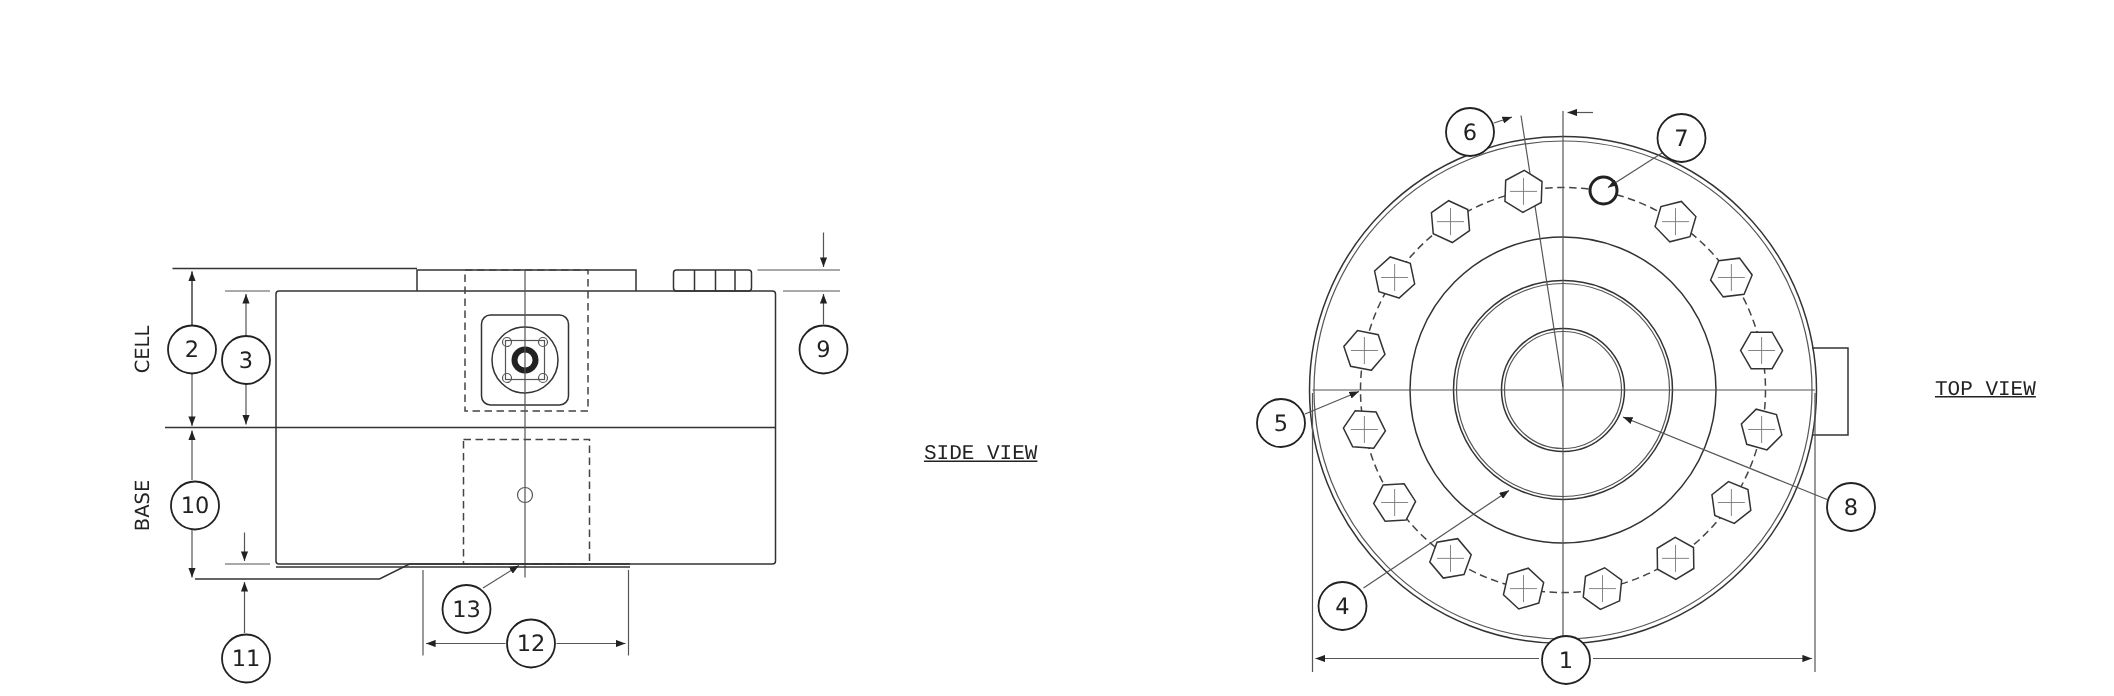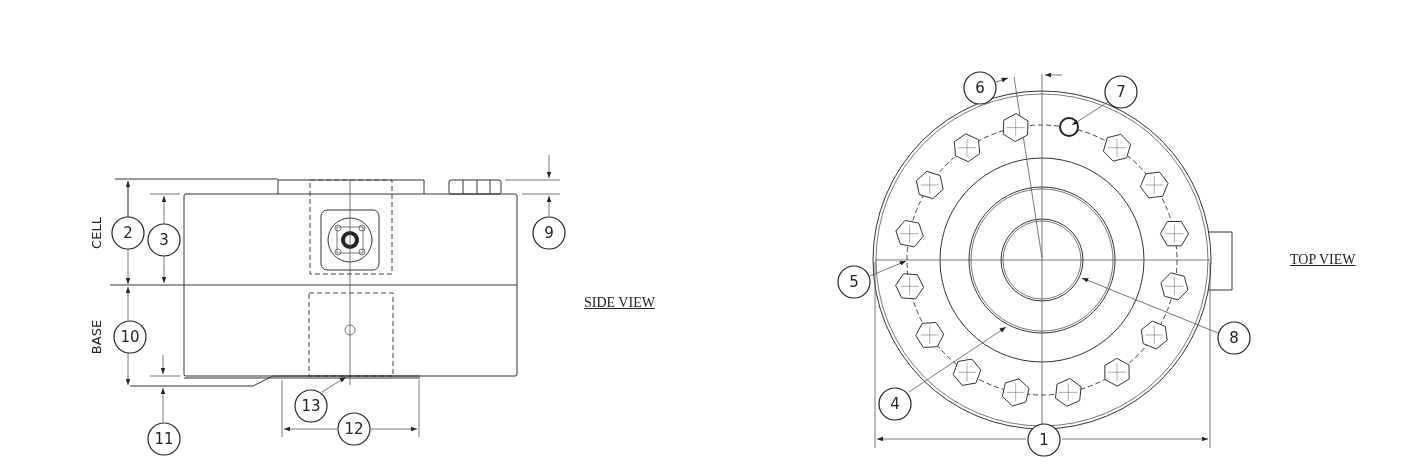--- a/index.html
+++ b/index.html
@@ -4,21 +4,21 @@
 <style>
   html, body { margin:0; padding:0; background:#ffffff; }
   body { width:1409px; height:464px; position:relative; overflow:hidden; font-family:"Liberation Sans", sans-serif; }
   svg { position:absolute; left:0; top:0; }
   .ln { stroke:#333; stroke-width:1; fill:none; }
   .thin { stroke:#555; stroke-width:0.8; fill:none; }
   .dash { stroke:#444; stroke-width:1; fill:none; stroke-dasharray:5 3; }
   .bubble { fill:#fff; stroke:#222; stroke-width:1.2; }
   .btxt { font-family:"DejaVu Sans", sans-serif; font-size:15px; fill:#222; text-anchor:middle; dominant-baseline:central; }
   .vtxt { font-family:"DejaVu Sans", sans-serif; font-size:13px; fill:#222; text-anchor:middle; dominant-baseline:central; }
-  .view-label { position:absolute; font-family:Liberation Serif, serif; font-size:14px; color:#222; text-decoration:underline; white-space:nowrap; }
+  .view-label { position:absolute; font-family:Liberation Mono, monospace; font-size:14px; color:#222; text-decoration:underline; white-space:nowrap; }
 </style>
 </head>
 <body>
 
 <svg width="1409" height="464" viewBox="0 0 1409 464">
   <defs>
     <marker id="arr" markerWidth="8" markerHeight="6" refX="8" refY="3" orient="auto">
       <path d="M0,0 L8,3 L0,6 Z" fill="#222"></path>
     </marker>
   </defs>
@@ -222,14 +222,14 @@
         <circle class="bubble" cx="1121" cy="92" r="16"></circle>
         <text class="btxt" x="1121" y="92">7</text>
       </g>
     <g>
         <circle class="bubble" cx="1234" cy="338" r="16"></circle>
         <text class="btxt" x="1234" y="338">8</text>
       </g>
   </g>
 </svg>
 
-<div class="view-label" style="left:584px; top:295px;text-align:center;">SIDE VIEW</div>
+<div class="view-label" style="left:616px; top:295px;text-align:center;">SIDE VIEW</div>
 <div class="view-label" style="left:1290px; top:252px;">TOP VIEW</div>
 
 </body></html>

